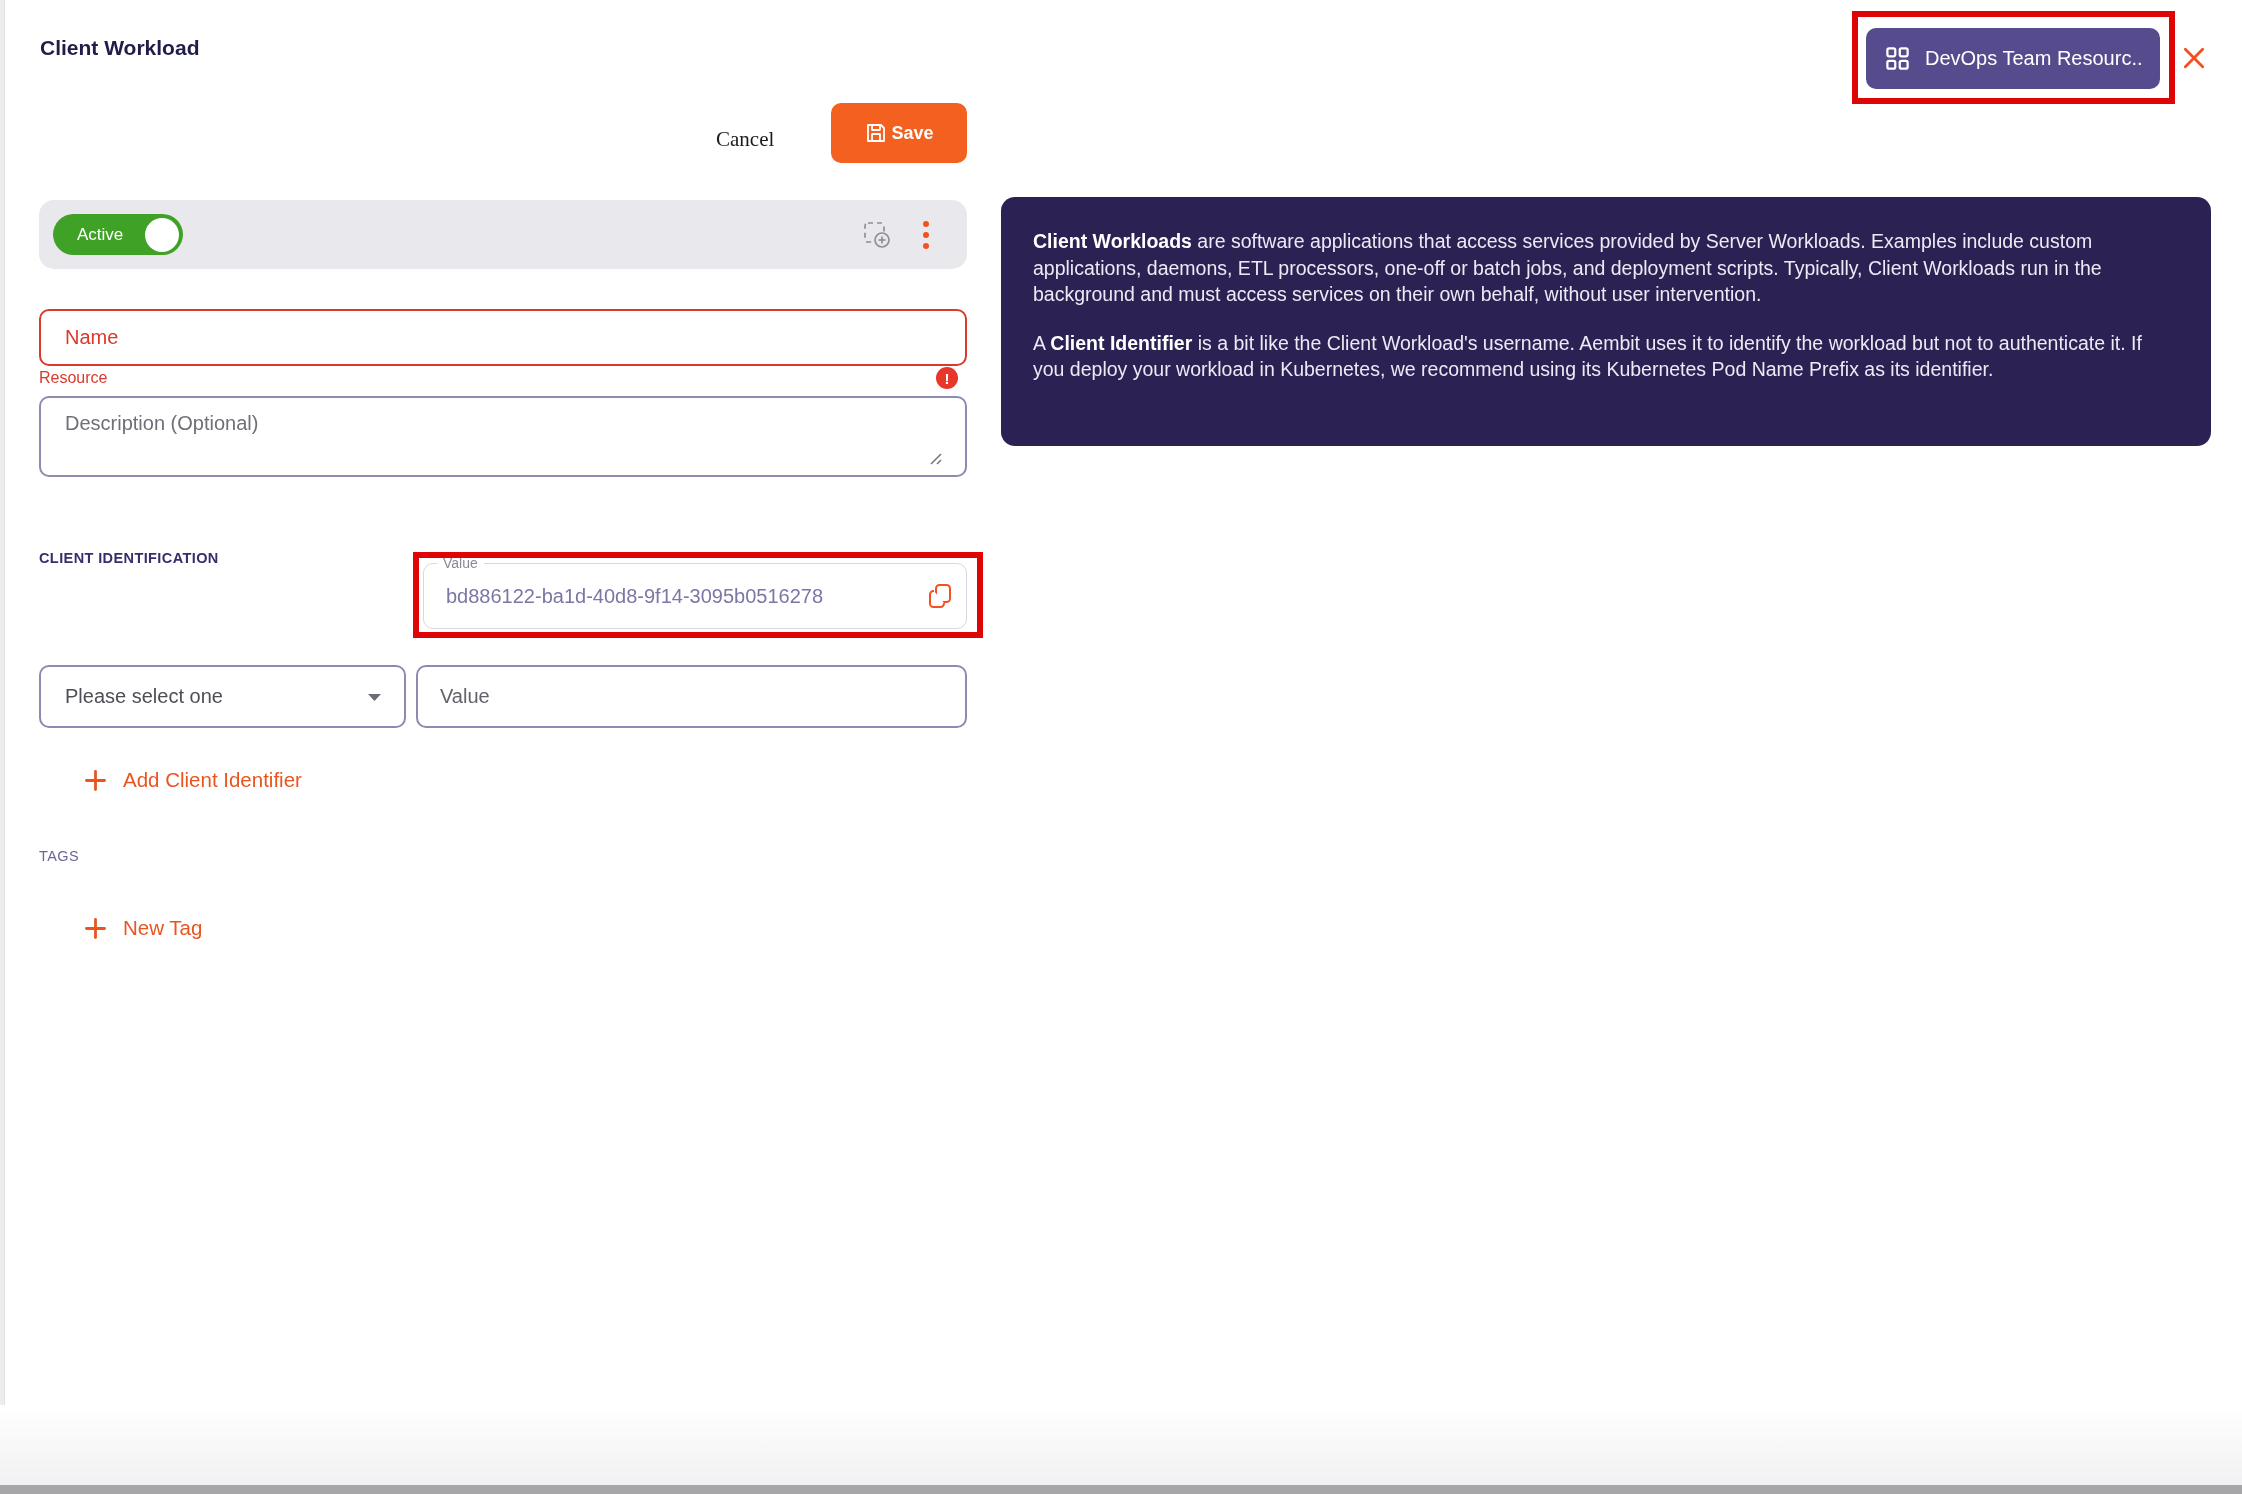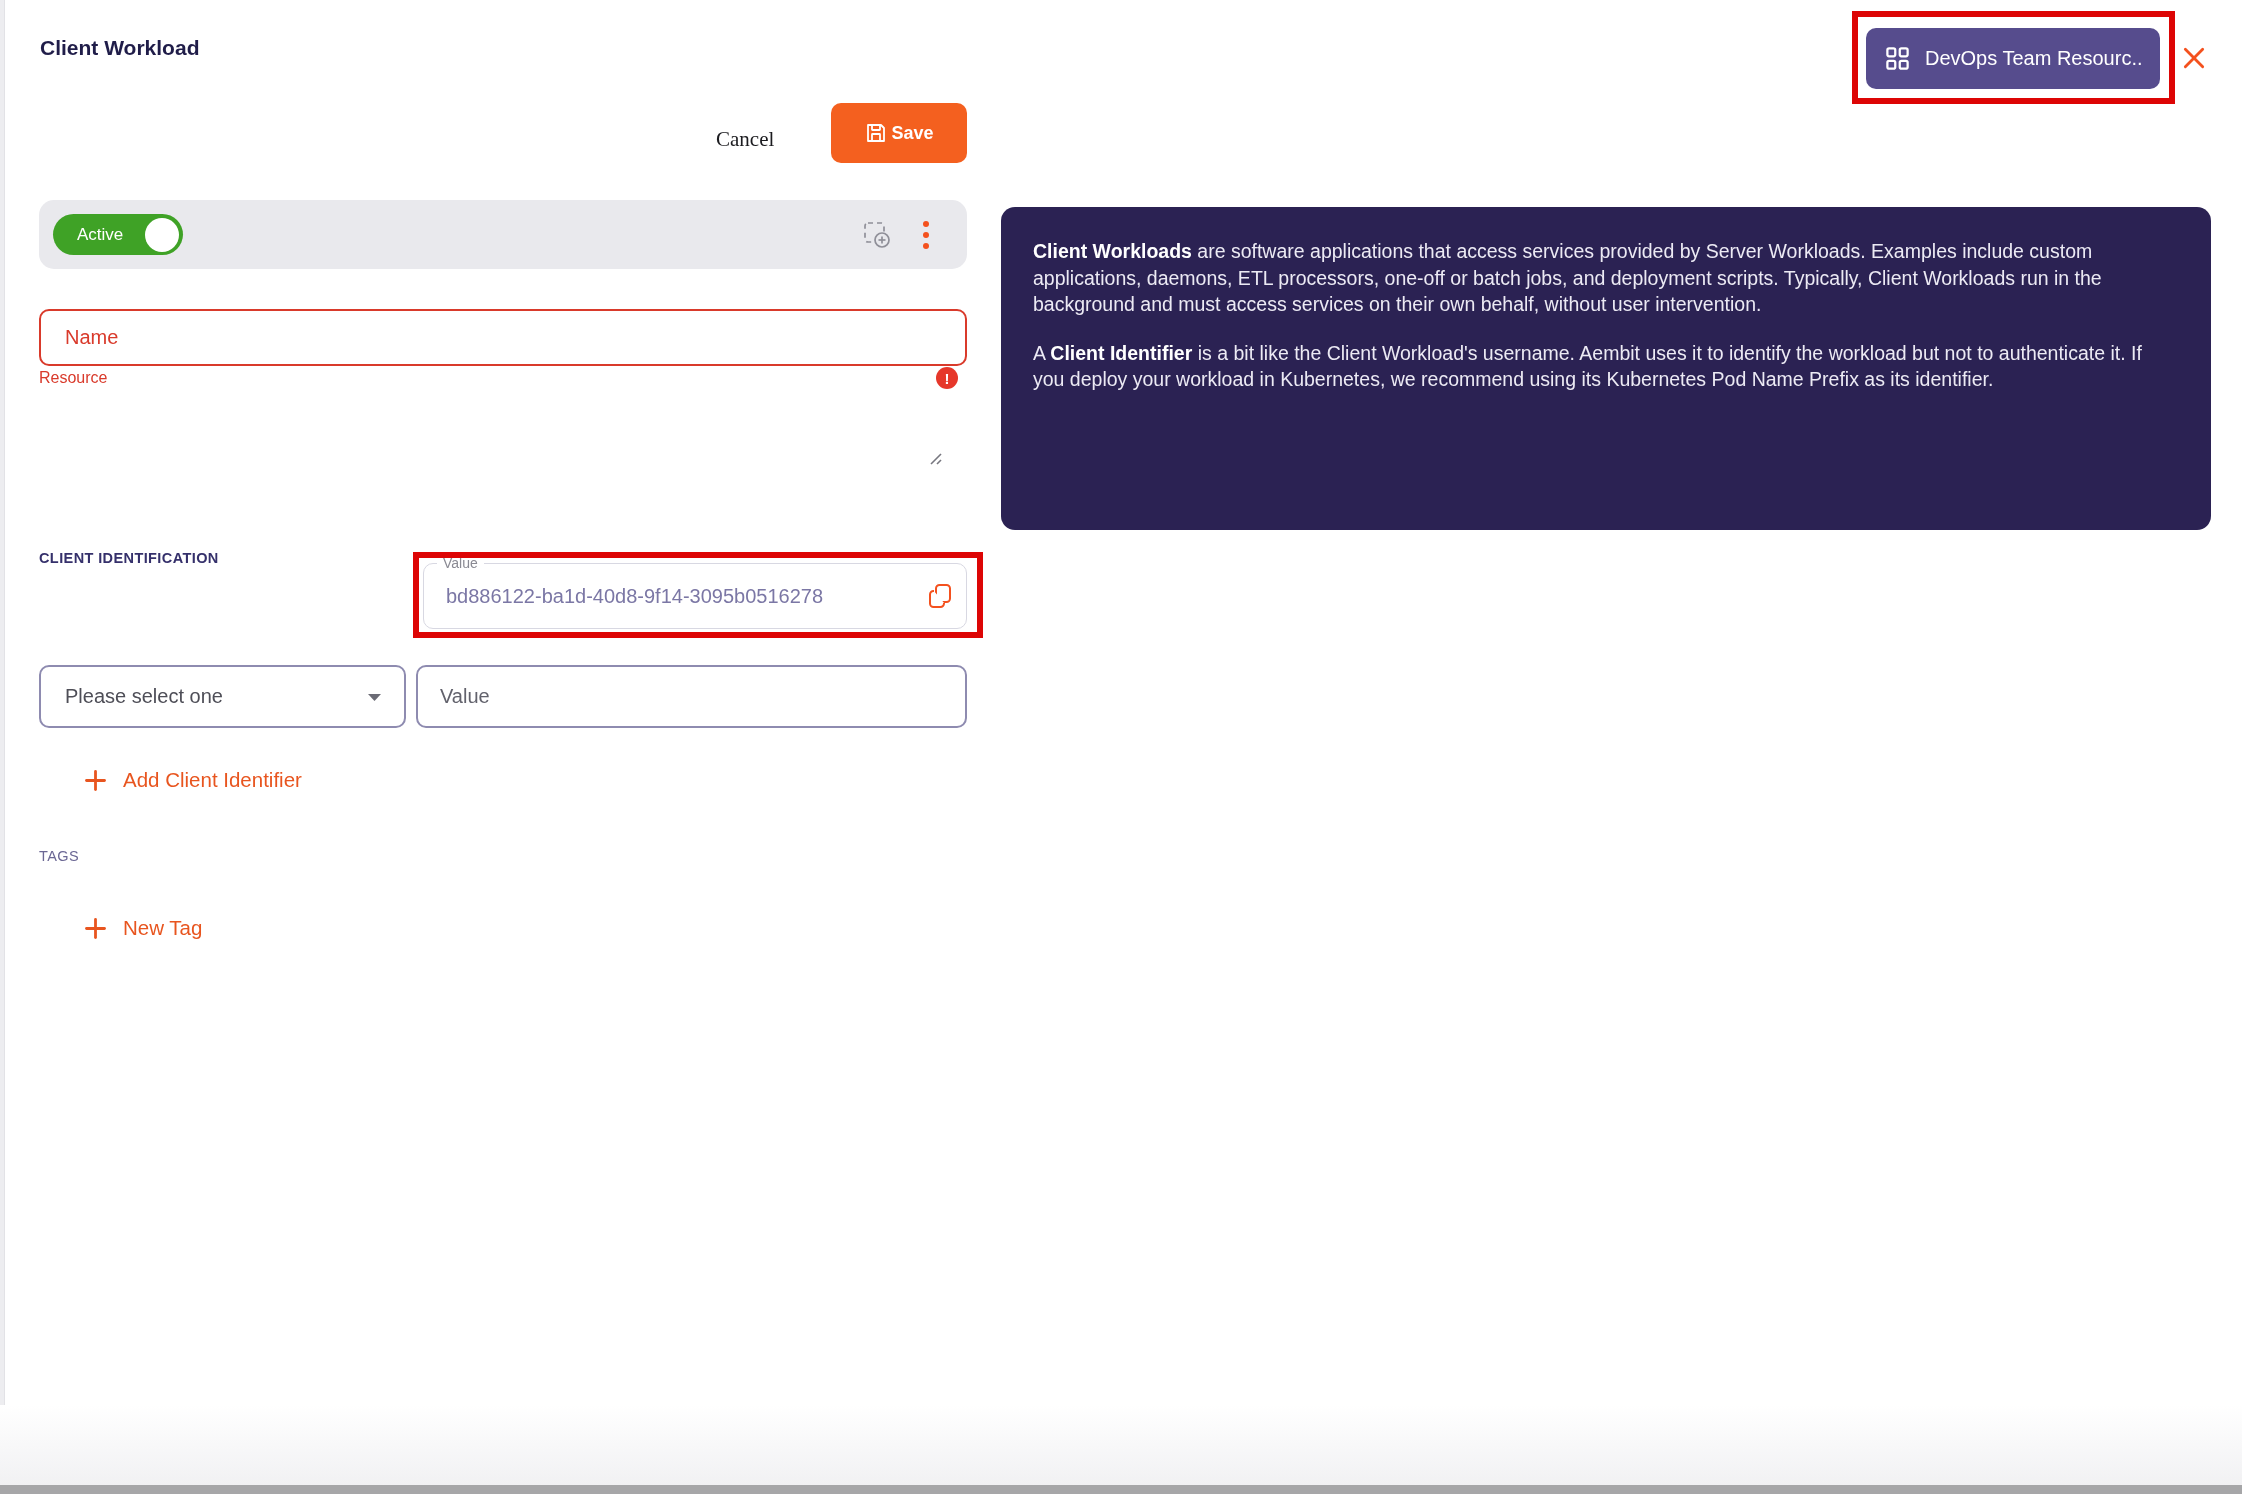--- a/index.html
+++ b/index.html
@@ -76,21 +76,21 @@
     padding:0 22px; font-size:20px; color:#333; outline:none; }
   .value2-input::placeholder { color:#62626c; opacity:1; }
 
   .link-row { position:absolute; display:flex; align-items:center; gap:16px; cursor:pointer; color:var(--link); }
   .add-ident { left:84px; top:768px; }
   .new-tag { left:84px; top:916px; }
   .link-row .plus { width:23px; height:23px; flex:none; }
   .link-row .l-text { font-size:20.5px; font-weight:500; }
 
   
-  .info-panel { position:absolute; left:1001px; top:207px; width:1210px; height:323px; background:var(--panel-bg);
+  .info-panel { position:absolute; left:1001px; top:197px; width:1210px; height:249px; background:var(--panel-bg);
     border-radius:14px; padding:31px 34px 0 32px; color:#eceaf4; }
   .info-panel p { font-size:19.5px; line-height:1.36; }
   .info-panel p + p { margin-top:22px; }
   .info-panel b { color:#ffffff; font-weight:700; }
 </style>
 </head>
 <body>
 
 <div class="page" style="--accent: #f4601f; --ann-red: #dd0505; --panel-bg: #2b2253; --purple: #564c8d; --green: #3fa226; --err: #d93a2b; --link: #e8551f;">
   <div class="left-edge"></div>
@@ -137,20 +137,21 @@
         <i></i>
         <i></i>
         <i></i>
       </div>
   </div>
 
   <input class="fld name-input" placeholder="Name" style="">
   <div class="required-lbl">Resource</div>
   <div class="err-badge">!</div>
 
+  <textarea class="desc-area" placeholder="Description (Optional)" style=""></textarea>
   <svg class="resize-glyph" viewBox="0 0 18 18" stroke="#77777f" stroke-width="1.6">
     <line x1="6" y1="16" x2="16" y2="6"></line>
       <line x1="12" y1="16" x2="16" y2="12"></line>
   </svg>
 
   <div class="sect-lbl ci-lbl">CLIENT IDENTIFICATION</div>
 
 
   <div class="value-wrap">
     <span class="float-lbl">Value</span>

